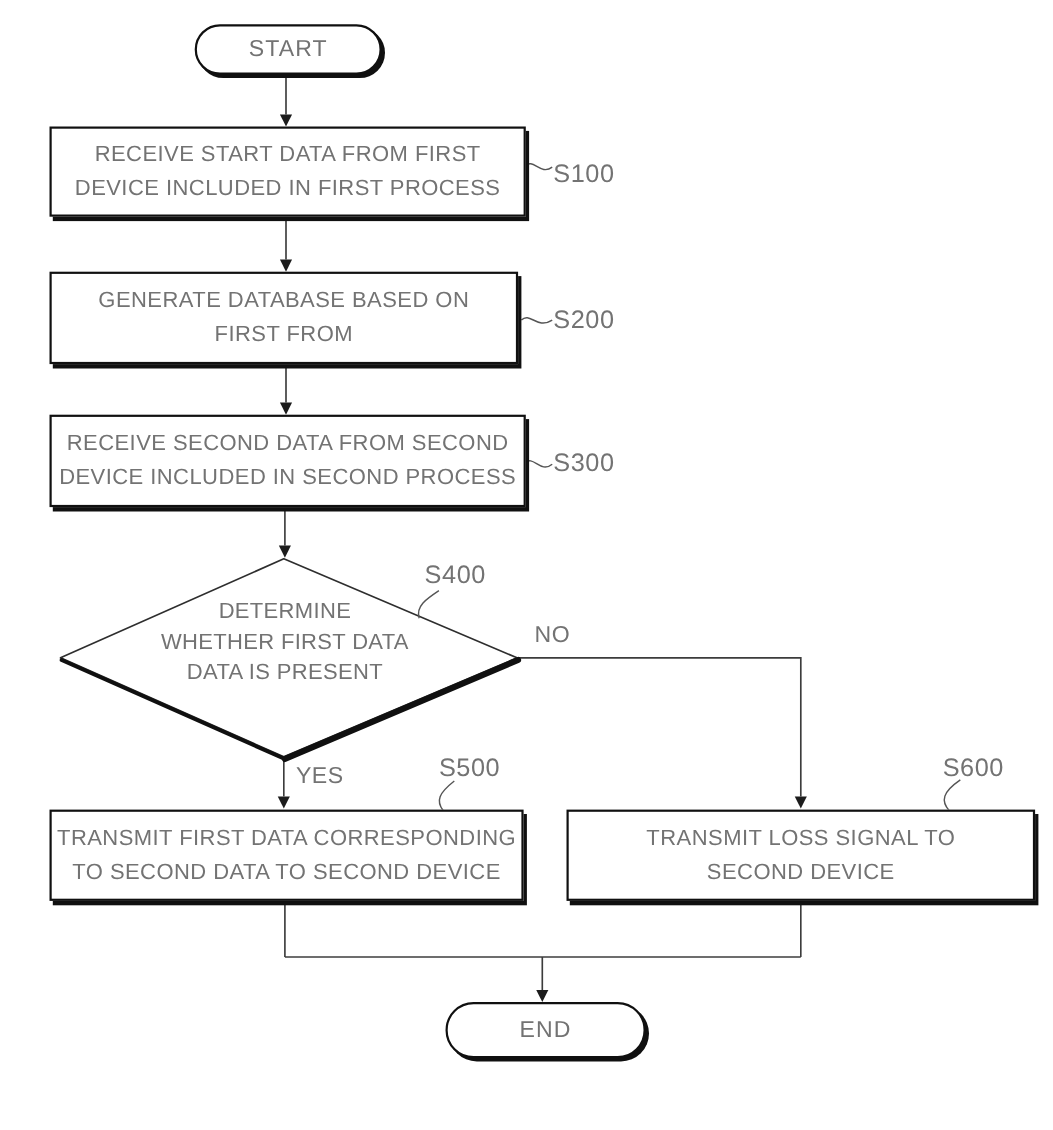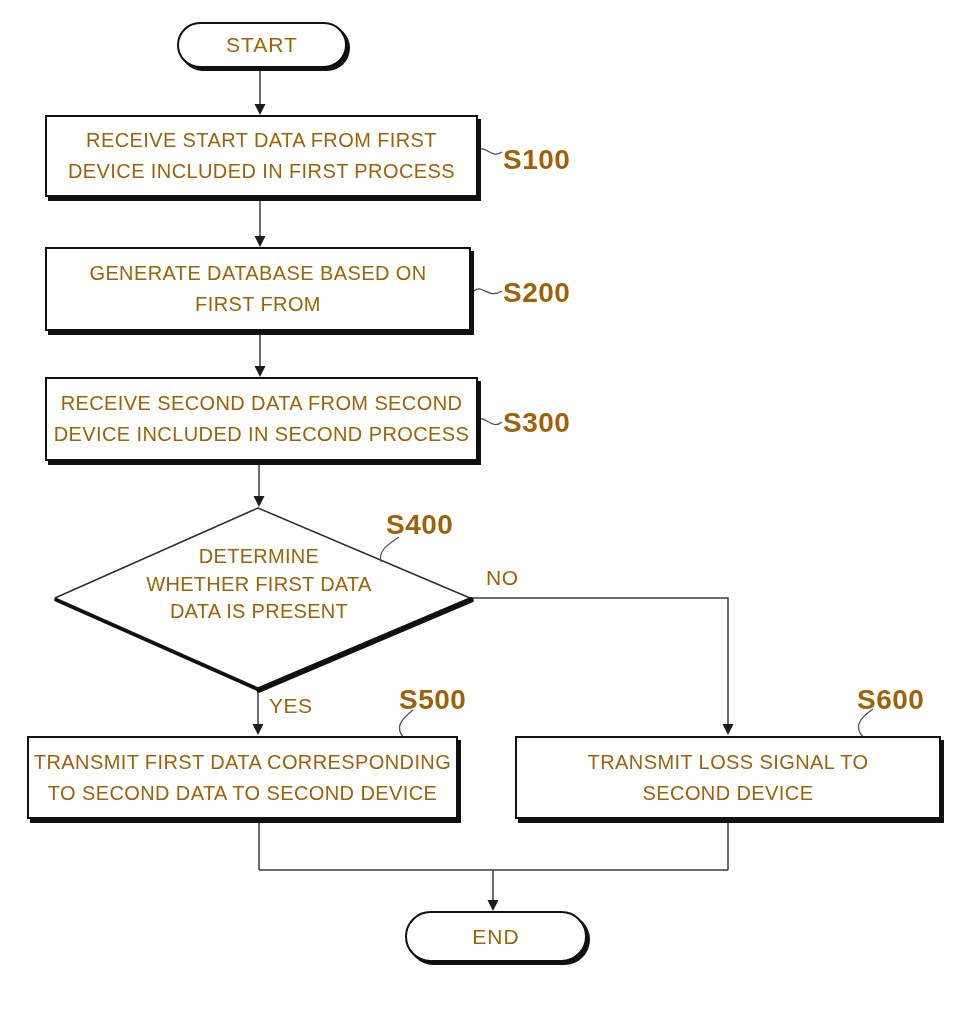--- a/index.html
+++ b/index.html
@@ -2,21 +2,21 @@
 <html><head>
 <meta charset="utf-8">
 <style>
   html, body { margin: 0; padding: 0; background: #ffffff; }
   .canvas {
     position: relative;
     width: 947px;
     height: 1027px;
     background: #ffffff;
     font-family: "Liberation Sans", sans-serif;
-    color: #a16207;
+    color: #737373;
     overflow: hidden;
   }
   svg.layer { position: absolute; left: 0; top: 0; }
   .box {
     position: absolute;
     box-sizing: border-box;
     background: #ffffff;
     border: 2px solid #101010;
     box-shadow: 3px 4px 0 0 #101010;
     display: flex;
@@ -48,24 +48,23 @@
     top: 543px;
     width: 322px;
     text-align: center;
     font-size: 20px;
     line-height: 1.38;
     letter-spacing: 0.3px;
     white-space: nowrap;
   }
   .steplabel {
     position: absolute;
-    font-size: 28px;
+    font-size: 23px;
     letter-spacing: 0.5px;
     white-space: nowrap;
-    font-weight: bold;
   }
   .branchlabel {
     position: absolute;
     font-size: 21px;
     letter-spacing: 0.5px;
     white-space: nowrap;
   }
 </style>
 </head>
 <body>
@@ -133,21 +132,21 @@
     <div>RECEIVE SECOND DATA FROM SECOND</div>
     <div>DEVICE INCLUDED IN SECOND PROCESS</div>
   </div>
 
   <div class="dtext">
     <div>DETERMINE</div>
     <div>WHETHER FIRST DATA</div>
     <div>DATA IS PRESENT</div>
   </div>
 
-  <div class="box" style="left:27px; top:736px; width:431px; height:83px;">
+  <div class="box" style="left:45px; top:736px; width:431px; height:83px;">
     <div>TRANSMIT FIRST DATA CORRESPONDING</div>
     <div>TO SECOND DATA TO SECOND DEVICE</div>
   </div>
 
   <div class="box" style="left:515px; top:736px; width:426px; height:83px;">
     <div>TRANSMIT LOSS SIGNAL TO</div>
     <div>SECOND DEVICE</div>
   </div>
 
   <div class="steplabel" style="left:503px; top:144px;">S100</div>

